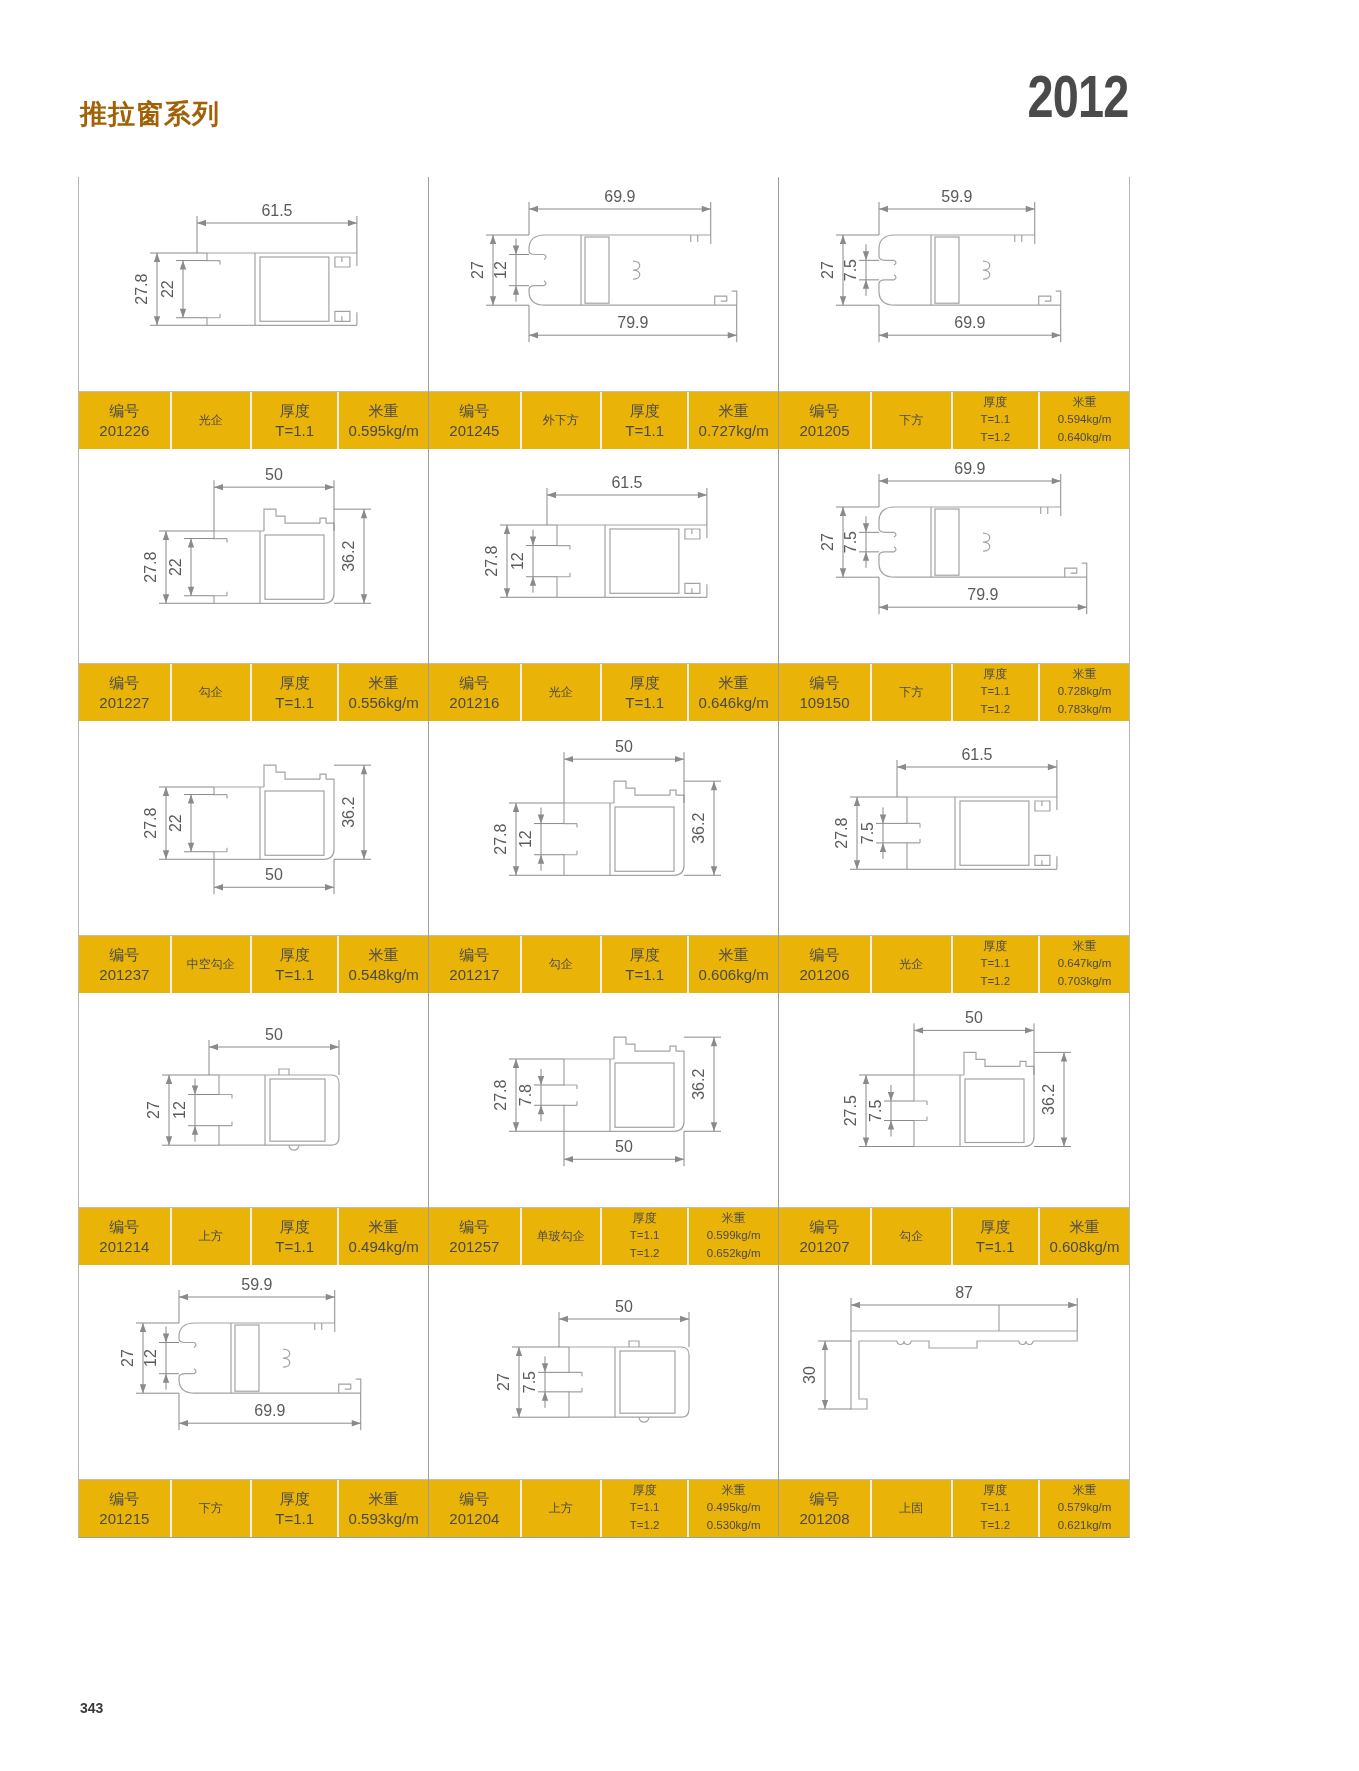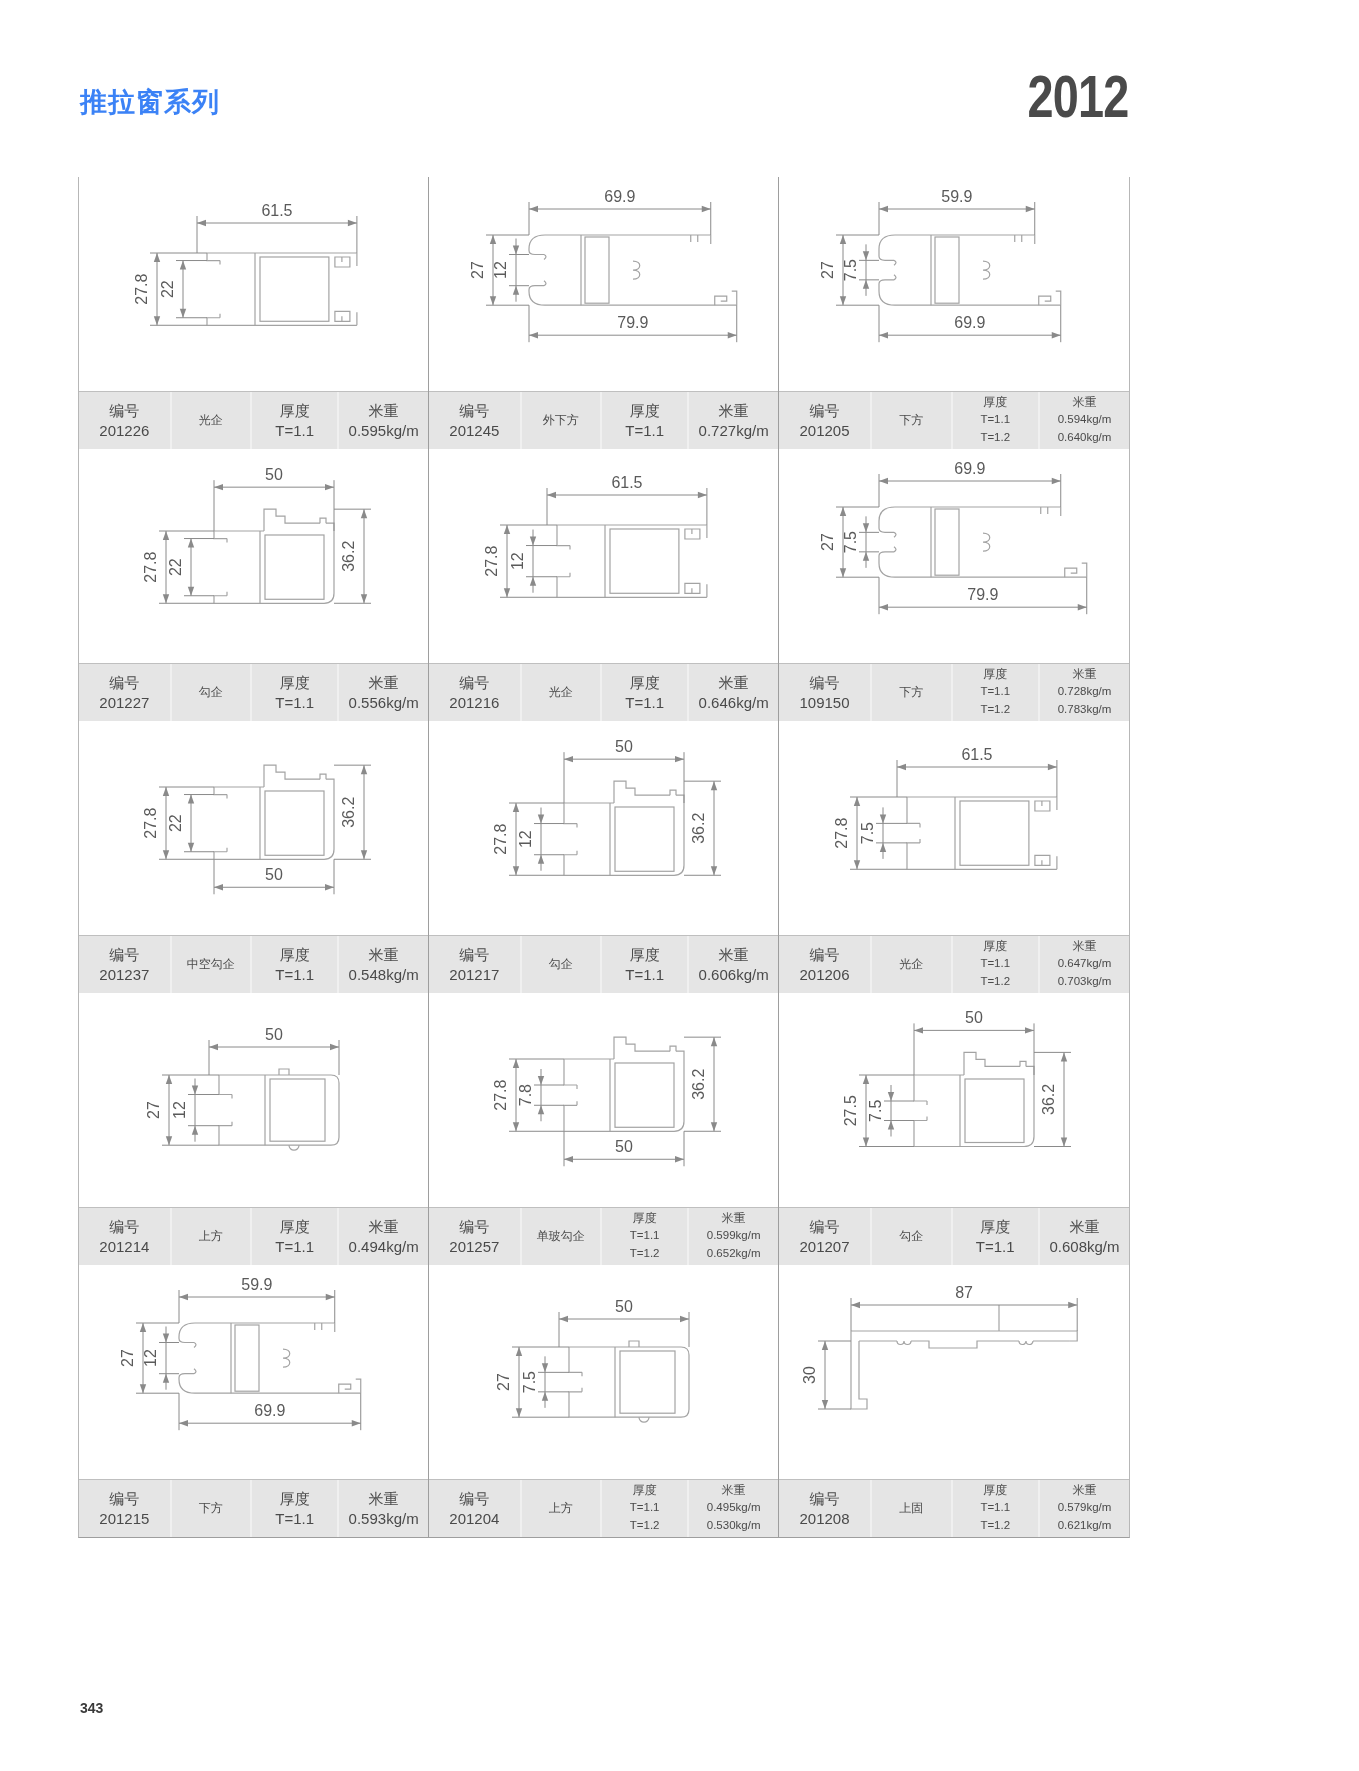--- a/index.html
+++ b/index.html
@@ -1,27 +1,27 @@
 <!DOCTYPE html>
 <html><head>
 <meta charset="utf-8">
 <style>
   html,body{margin:0;padding:0;background:#fff;}
   body{width:1359px;height:1771px;position:relative;font-family:"Liberation Sans","DejaVu Sans",sans-serif;color:#3c3c3c;overflow:hidden;}
-  .page-title{position:absolute;left:80px;top:84px;font-size:27px;font-weight:700;color:#3b82f6;letter-spacing:1px;}
+  .page-title{position:absolute;left:80px;top:96px;font-size:27px;font-weight:700;color:#a16207;letter-spacing:1px;}
   .series-number{position:absolute;right:231px;top:62px;font-size:60px;font-weight:700;color:#4a4a4a;transform:scaleX(0.78);transform-origin:100% 50%;letter-spacing:-1px;}
   .catalog-table{position:absolute;left:78px;top:177px;width:1050px;border-left:1px solid #b7b7b7;border-right:1px solid #b7b7b7;border-bottom:1px solid #9e9e9e;box-sizing:content-box;}
   .table-header{height:60px;background:#dcdcdc;border-top:2px solid #8f8f8f;border-bottom:1px solid #c6c6c6;display:flex;}
   .th-cell{flex:1 1 0;display:flex;align-items:center;padding-left:22px;font-size:22px;color:#3c3c3c;box-sizing:border-box;}
   .th-cell + .th-cell{border-left:1px solid #9e9e9e;}
   .table-grid{display:grid;grid-template-columns:repeat(3,1fr);}
   .cell{height:272px;display:flex;flex-direction:column;box-sizing:border-box;}
   .cell:nth-child(3n+1),.cell:nth-child(3n+2){border-right:1px solid #9e9e9e;}
   .drawing{height:215px;position:relative;overflow:hidden;}
-  .strip{height:57px;background:#e5e5e5;border-top:1px solid #bfbfbf;display:flex;}
+  .strip{height:57px;background:#eab308;border-top:1px solid #bfbfbf;display:flex;}
   .sc{display:flex;flex-direction:column;justify-content:center;align-items:center;color:#4a4a4a;box-sizing:border-box;text-align:center;}
   .sc + .sc{border-left:2px solid #f0f0f0;}
   .sc1{width:26%;}.sc2{width:23%;}.sc3{width:25%;}.sc4{width:26%;}
   .lab,.val{font-size:15px;line-height:1.32;}
   .sc2{font-size:12px;}
   .strip.multi .sc3 .lab,.strip.multi .sc4 .lab{font-size:12px;}
   .strip.multi .sc3 .val,.strip.multi .sc4 .val{font-size:11.5px;line-height:1.55;}
   .page-number{position:absolute;left:80px;top:1700px;font-size:14px;font-weight:700;color:#3a3a3a;}
 </style>
 </head>

